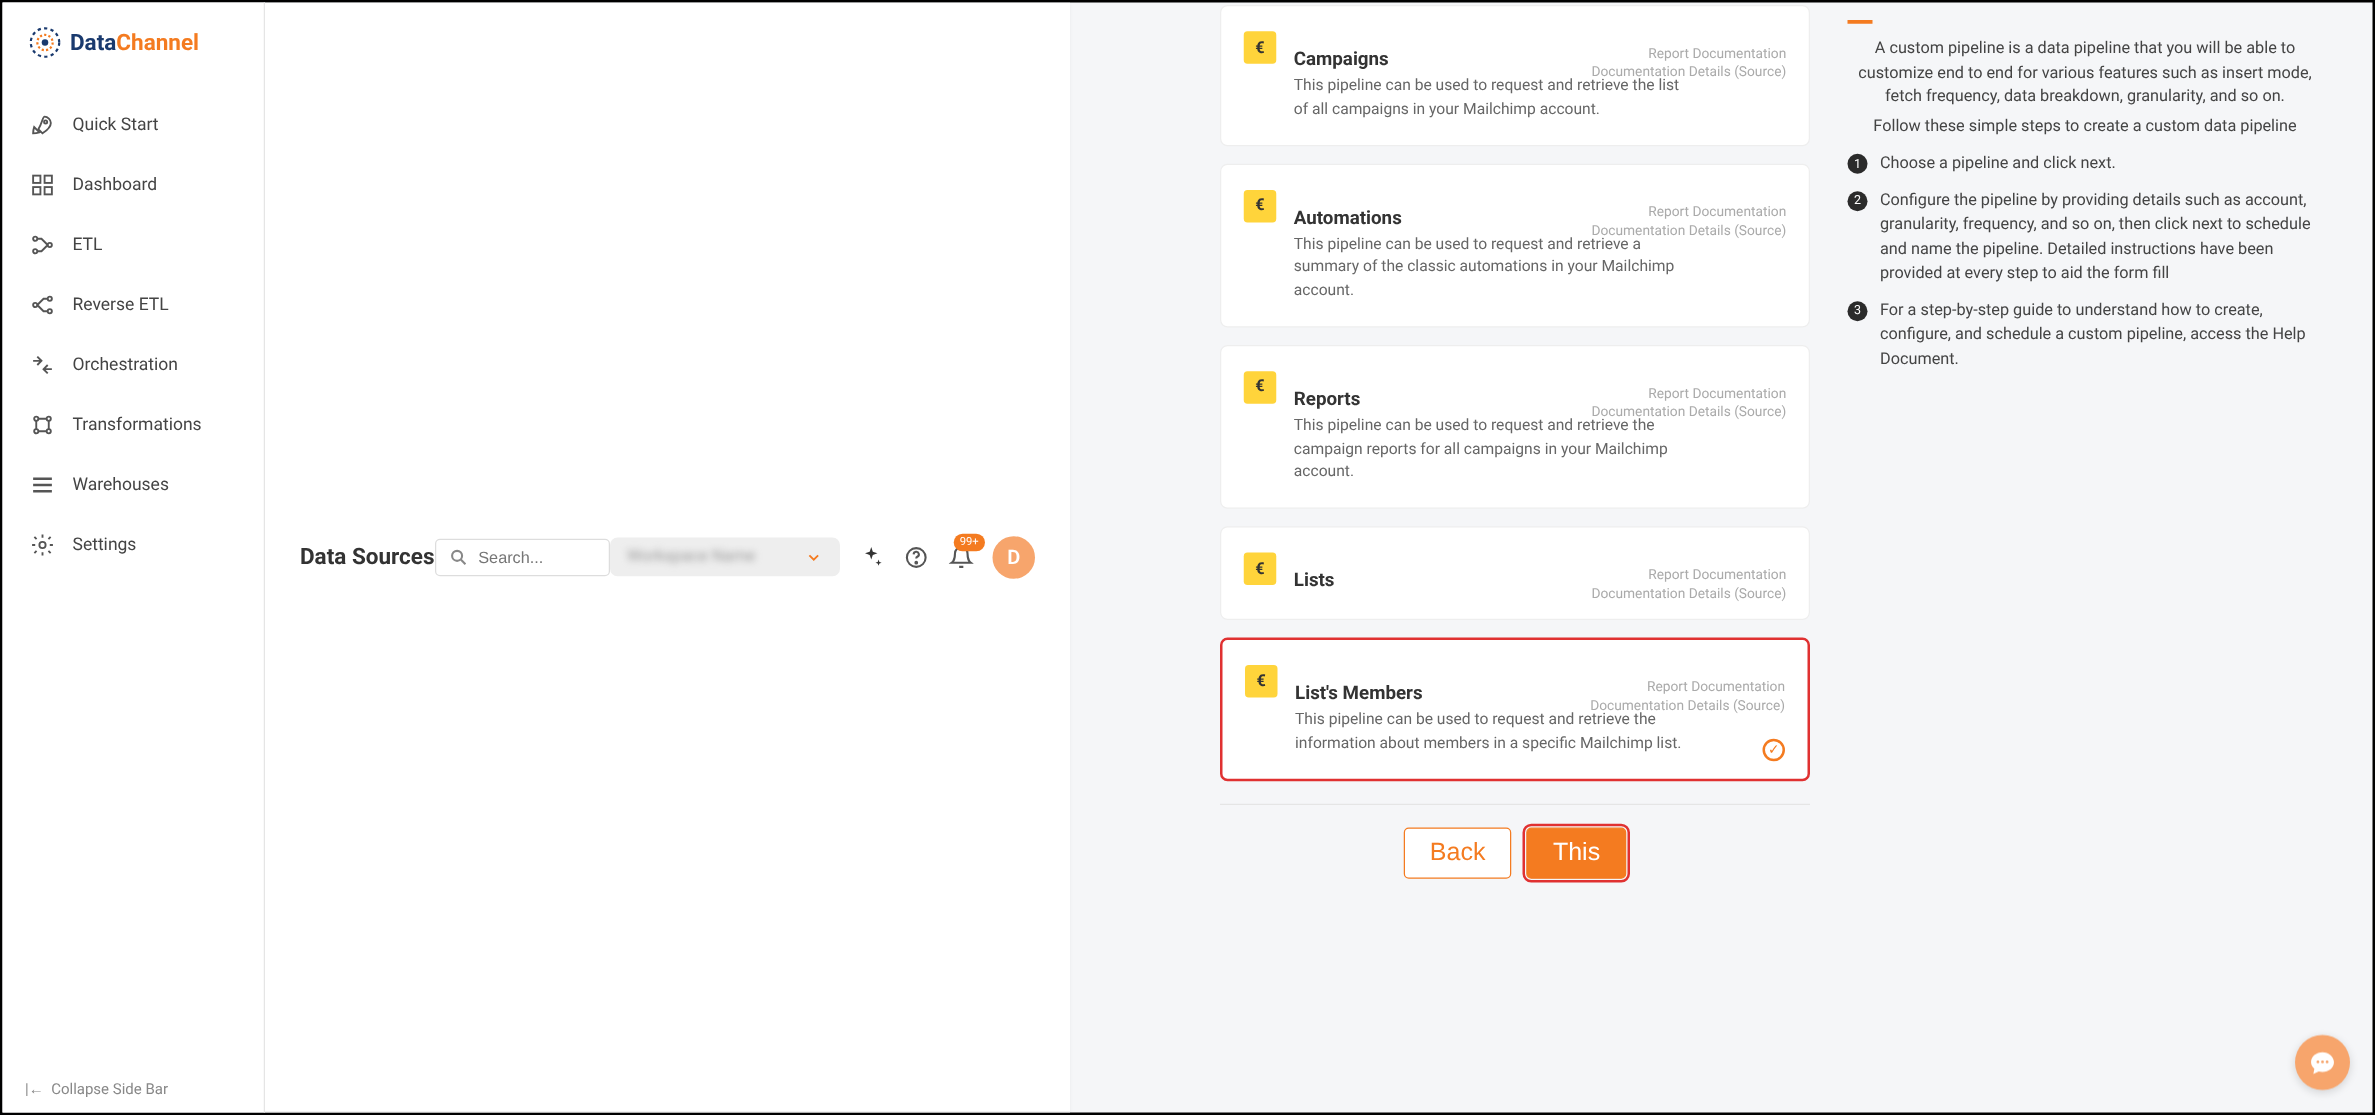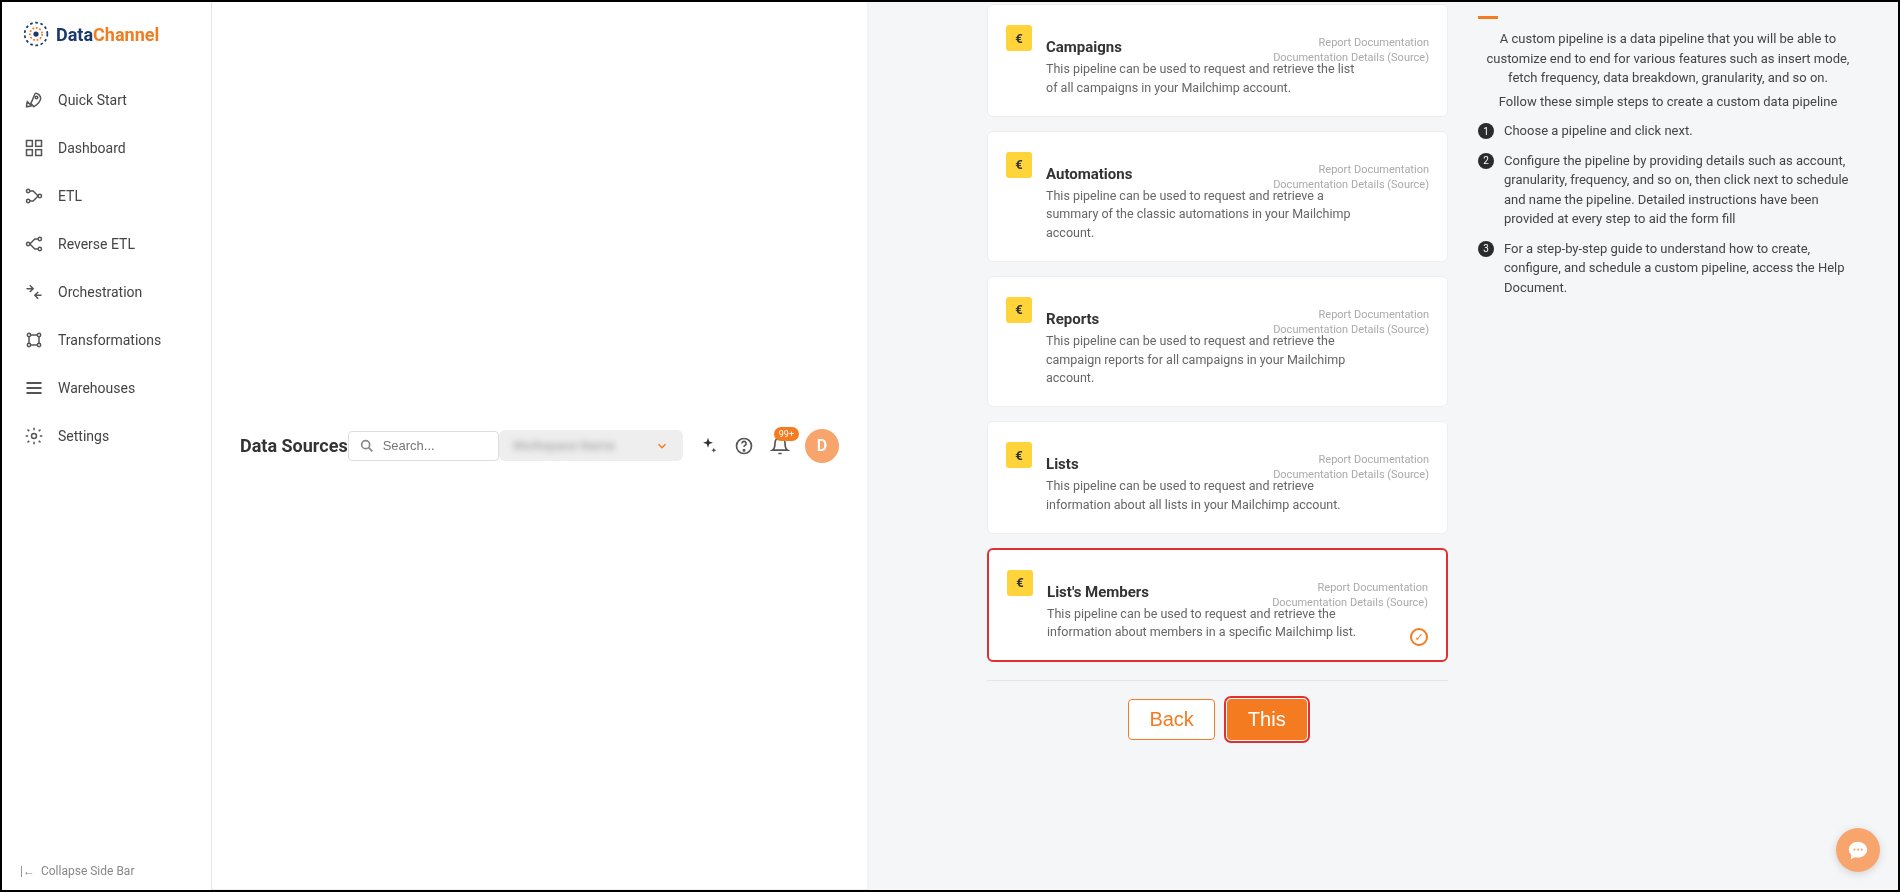--- a/index.html
+++ b/index.html
@@ -13,21 +13,21 @@
 .logo-channel { color: #f47b20; }
 .nav { flex: 1; padding: 10px 0; }
 .nav-item { display: flex; align-items: center; gap: 14px; padding: 14px 22px; cursor: pointer; color: #444; font-size: 14px; }
 .nav-icon { width: 20px; height: 20px; display: flex; align-items: center; justify-content: center; }
 .plan-box { margin: 10px 14px; padding: 12px 14px; background: #f5f5f5; border-radius: 6px; display: flex; justify-content: space-between; align-items: center; font-size: 14px; font-weight: 600; }
 .ext-link { color: #f47b20; }
 .collapse { padding: 12px 18px; font-size: 12px; color: #888; display: flex; align-items: center; gap: 6px; cursor: pointer; }
 .main { flex: 1; display: flex; flex-direction: row; overflow: hidden; }
 .topbar { background: #fff; border-bottom: 1px solid #eee; padding: 14px 28px; display: flex; align-items: center; justify-content: space-between; box-shadow: 0 1px 3px rgba(0,0,0,0.05); }
 .topbar-left { font-size: 18px; font-weight: 700; color: #333; }
-.search-box { display: flex; align-items: center; gap: 8px; border: 1px solid #ddd; border-radius: 4px; padding: 6px 10px; width: 151px; background: #fff; }
+.search-box { display: flex; align-items: center; gap: 8px; border: 1px solid #ddd; border-radius: 4px; padding: 6px 10px; width: 140px; background: #fff; }
 .search-box input { border: none; outline: none; flex: 1; font-size: 13px; width: 90px; }
 .topbar-right { display: flex; align-items: center; gap: 14px; }
 .workspace-dd { background: #eee; border-radius: 6px; padding: 8px 14px; display: flex; align-items: center; gap: 40px; cursor: pointer; }
 .workspace-dd .blur { filter: blur(3px); color: #999; font-size: 13px; }
 .chevron-down { color: #f47b20; }
 .icon-btn { width: 22px; height: 22px; display: flex; align-items: center; justify-content: center; cursor: pointer; color: #555; }
 .notif-badge { position: relative; }
 .notif-badge .badge { position: absolute; top: -8px; right: -8px; background: #f47b20; color: #fff; font-size: 9px; border-radius: 10px; padding: 2px 5px; }
 .avatar { width: 34px; height: 34px; border-radius: 50%; background: #f7a56c; color: #fff; display: flex; align-items: center; justify-content: center; font-weight: 600; cursor: pointer; }
 .content { flex: 1; display: flex; gap: 20px; padding: 0 20px 20px 20px; overflow: hidden; margin-top: -8px; }
@@ -233,21 +233,20 @@
               </div>
               <div class="pipe-links">
                 <span>Report Documentation</span>
                 <span>Documentation Details (Source)</span>
               </div>
             </div>
             <div class="pipeline-card">
               <div class="pipe-icon">€</div>
               <div class="pipe-body">
                 <div class="pipe-title">Lists</div>
-                <div class="pipe-desc">This pipeline can be used to request and retrieve information about all lists in your Mailchimp account.</div>
               </div>
               <div class="pipe-links">
                 <span>Report Documentation</span>
                 <span>Documentation Details (Source)</span>
               </div>
             </div>
             <div class="pipeline-card selected">
               <div class="pipe-icon">€</div>
               <div class="pipe-body">
                 <div class="pipe-title">List's Members</div>

